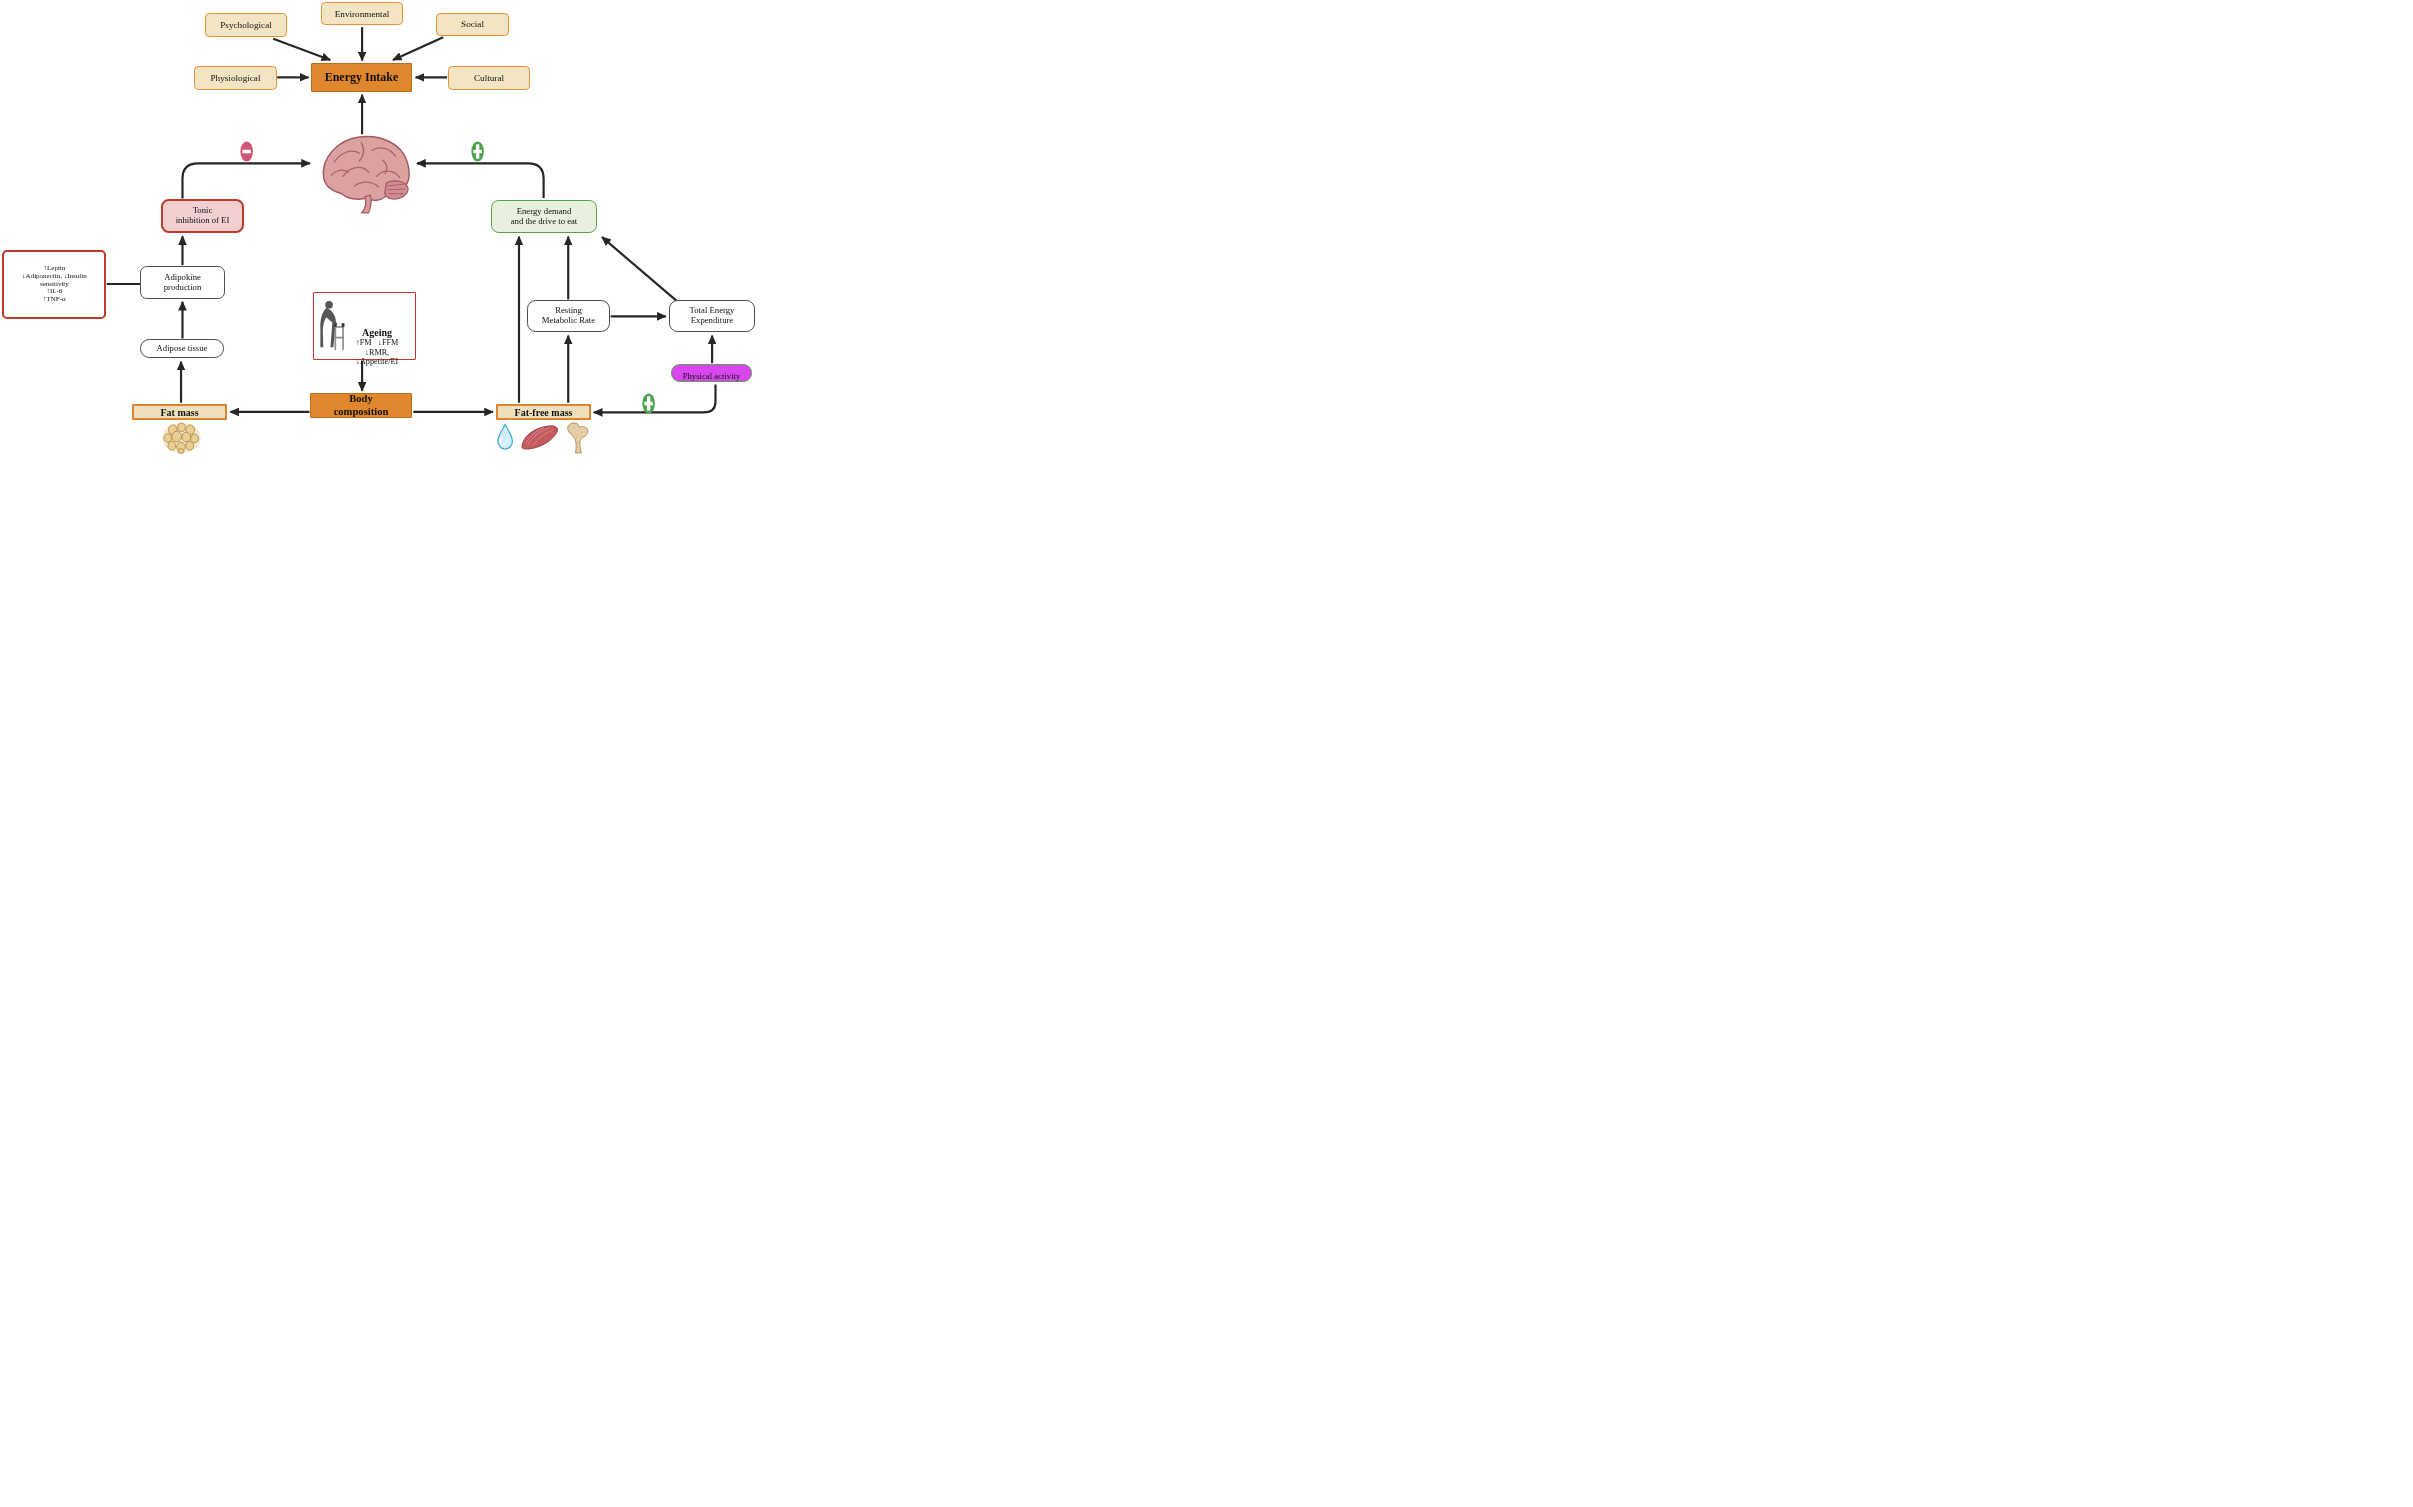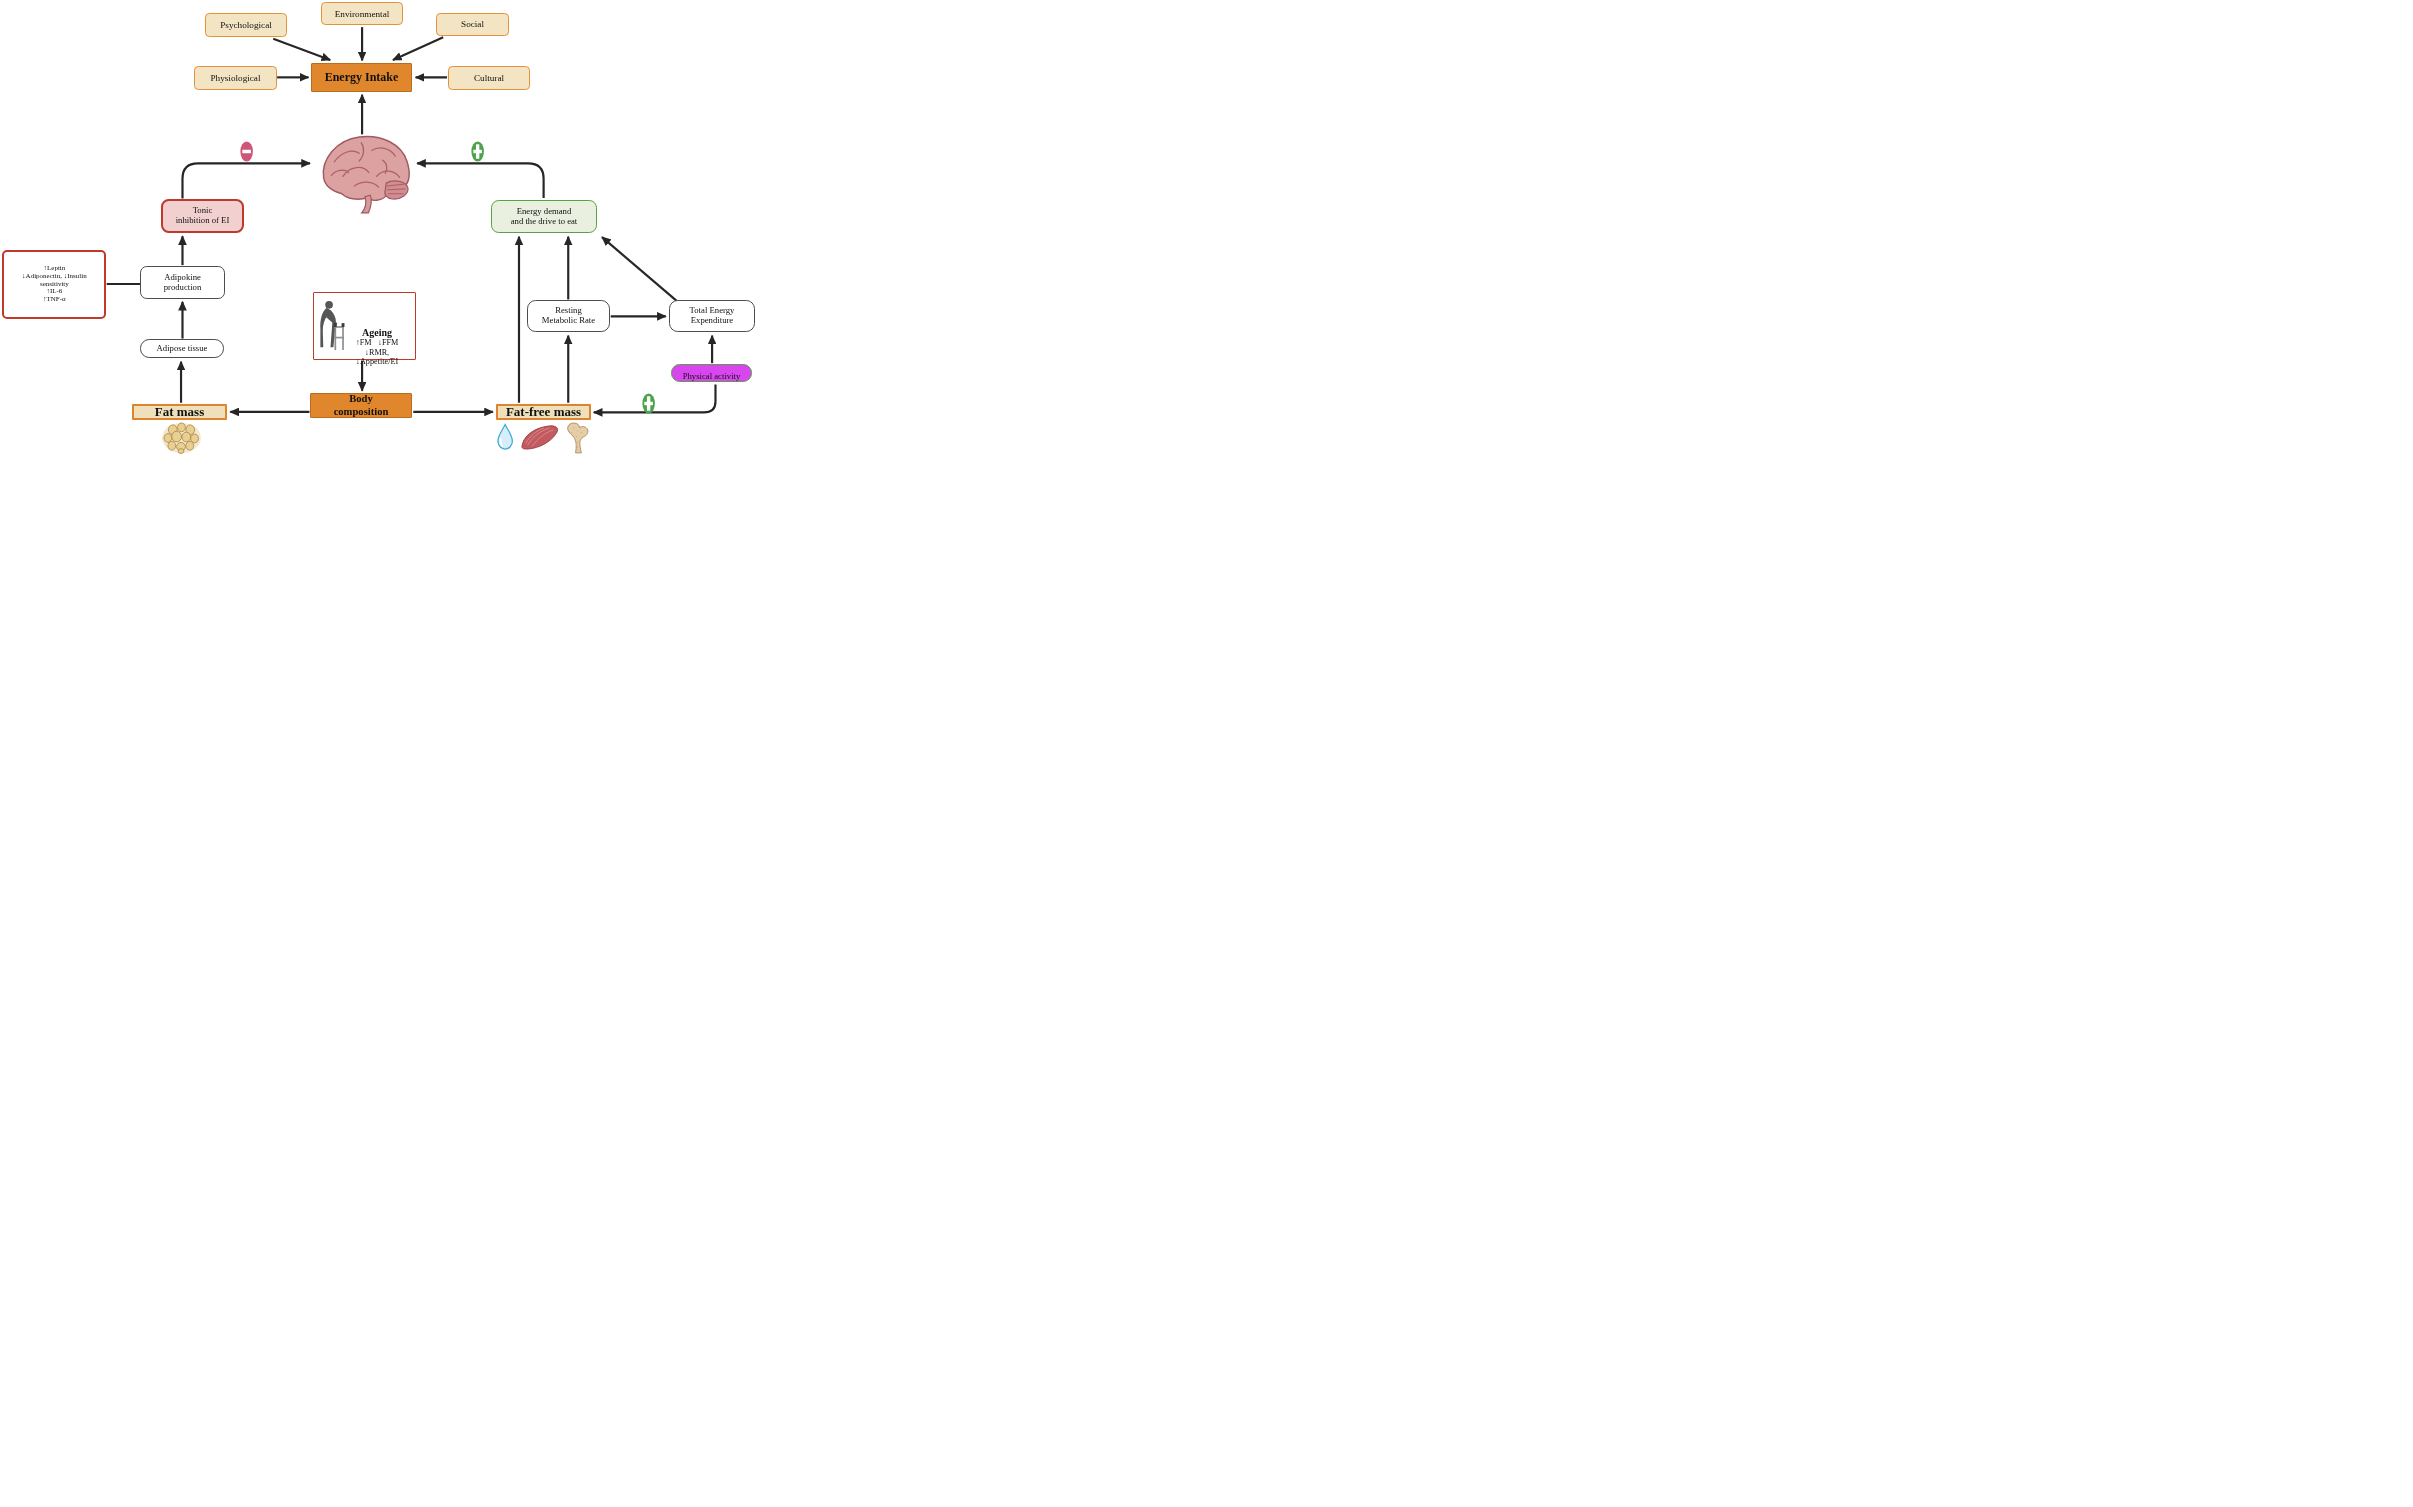--- a/index.html
+++ b/index.html
@@ -15,21 +15,21 @@
   #stage{
     position:relative;width:757px;height:455px;background:#ffffff;overflow:hidden;
     font-family:"Liberation Serif","DejaVu Serif",serif;color:var(--text);
   }
   .box{position:absolute;box-sizing:border-box;display:flex;flex-direction:column;
        align-items:center;justify-content:center;text-align:center;line-height:1.12;}
   .factor{background:var(--factor_fill);border:1.4px solid var(--factor_border);border-radius:4.3px;font-size:9.2px;}
   .accent{background:var(--accent_fill);border:1.9px solid var(--accent_border);border-radius:1px;font-weight:bold;}
   .ei{font-size:12px;}
   .bc{font-size:10.6px;line-height:1.15;}
-  .mass{background:var(--mass_fill);border:2.4px solid var(--mass_border);border-radius:1px;font-weight:bold;font-size:13px;}
+  .mass{background:var(--mass_fill);border:2.4px solid var(--mass_border);border-radius:1px;font-weight:bold;font-size:10px;}
   .tonic{background:var(--tonic_fill);border:2.4px solid var(--red_border);border-radius:7.7px;font-size:8.7px;margin-left:20px;}
   .greenfill{background:var(--green_fill);border:1.9px solid var(--green_border);border-radius:7.7px;font-size:8.7px;}
   .greenline{background:#d946ef;border:1.9px solid var(--green_border);border-radius:8.7px;font-size:8.7px;justify-content:flex-end;}
   .grayline{background:#ffffff;border:1.9px solid var(--neutral_border);font-size:8.7px;}
   .redbox{background:#ffffff;border:2.9px solid var(--red_border);font-size:7px;}
   .ageing{background:#ffffff;border:1.9px solid var(--red_border);border-radius:1px;font-size:8.2px;}
   .pre{white-space:pre;}
   svg{position:absolute;left:0;top:0;}
   .wire{stroke:var(--arrow);stroke-width:4.5;fill:none;}
   .arrowhead{fill:var(--arrow);}

